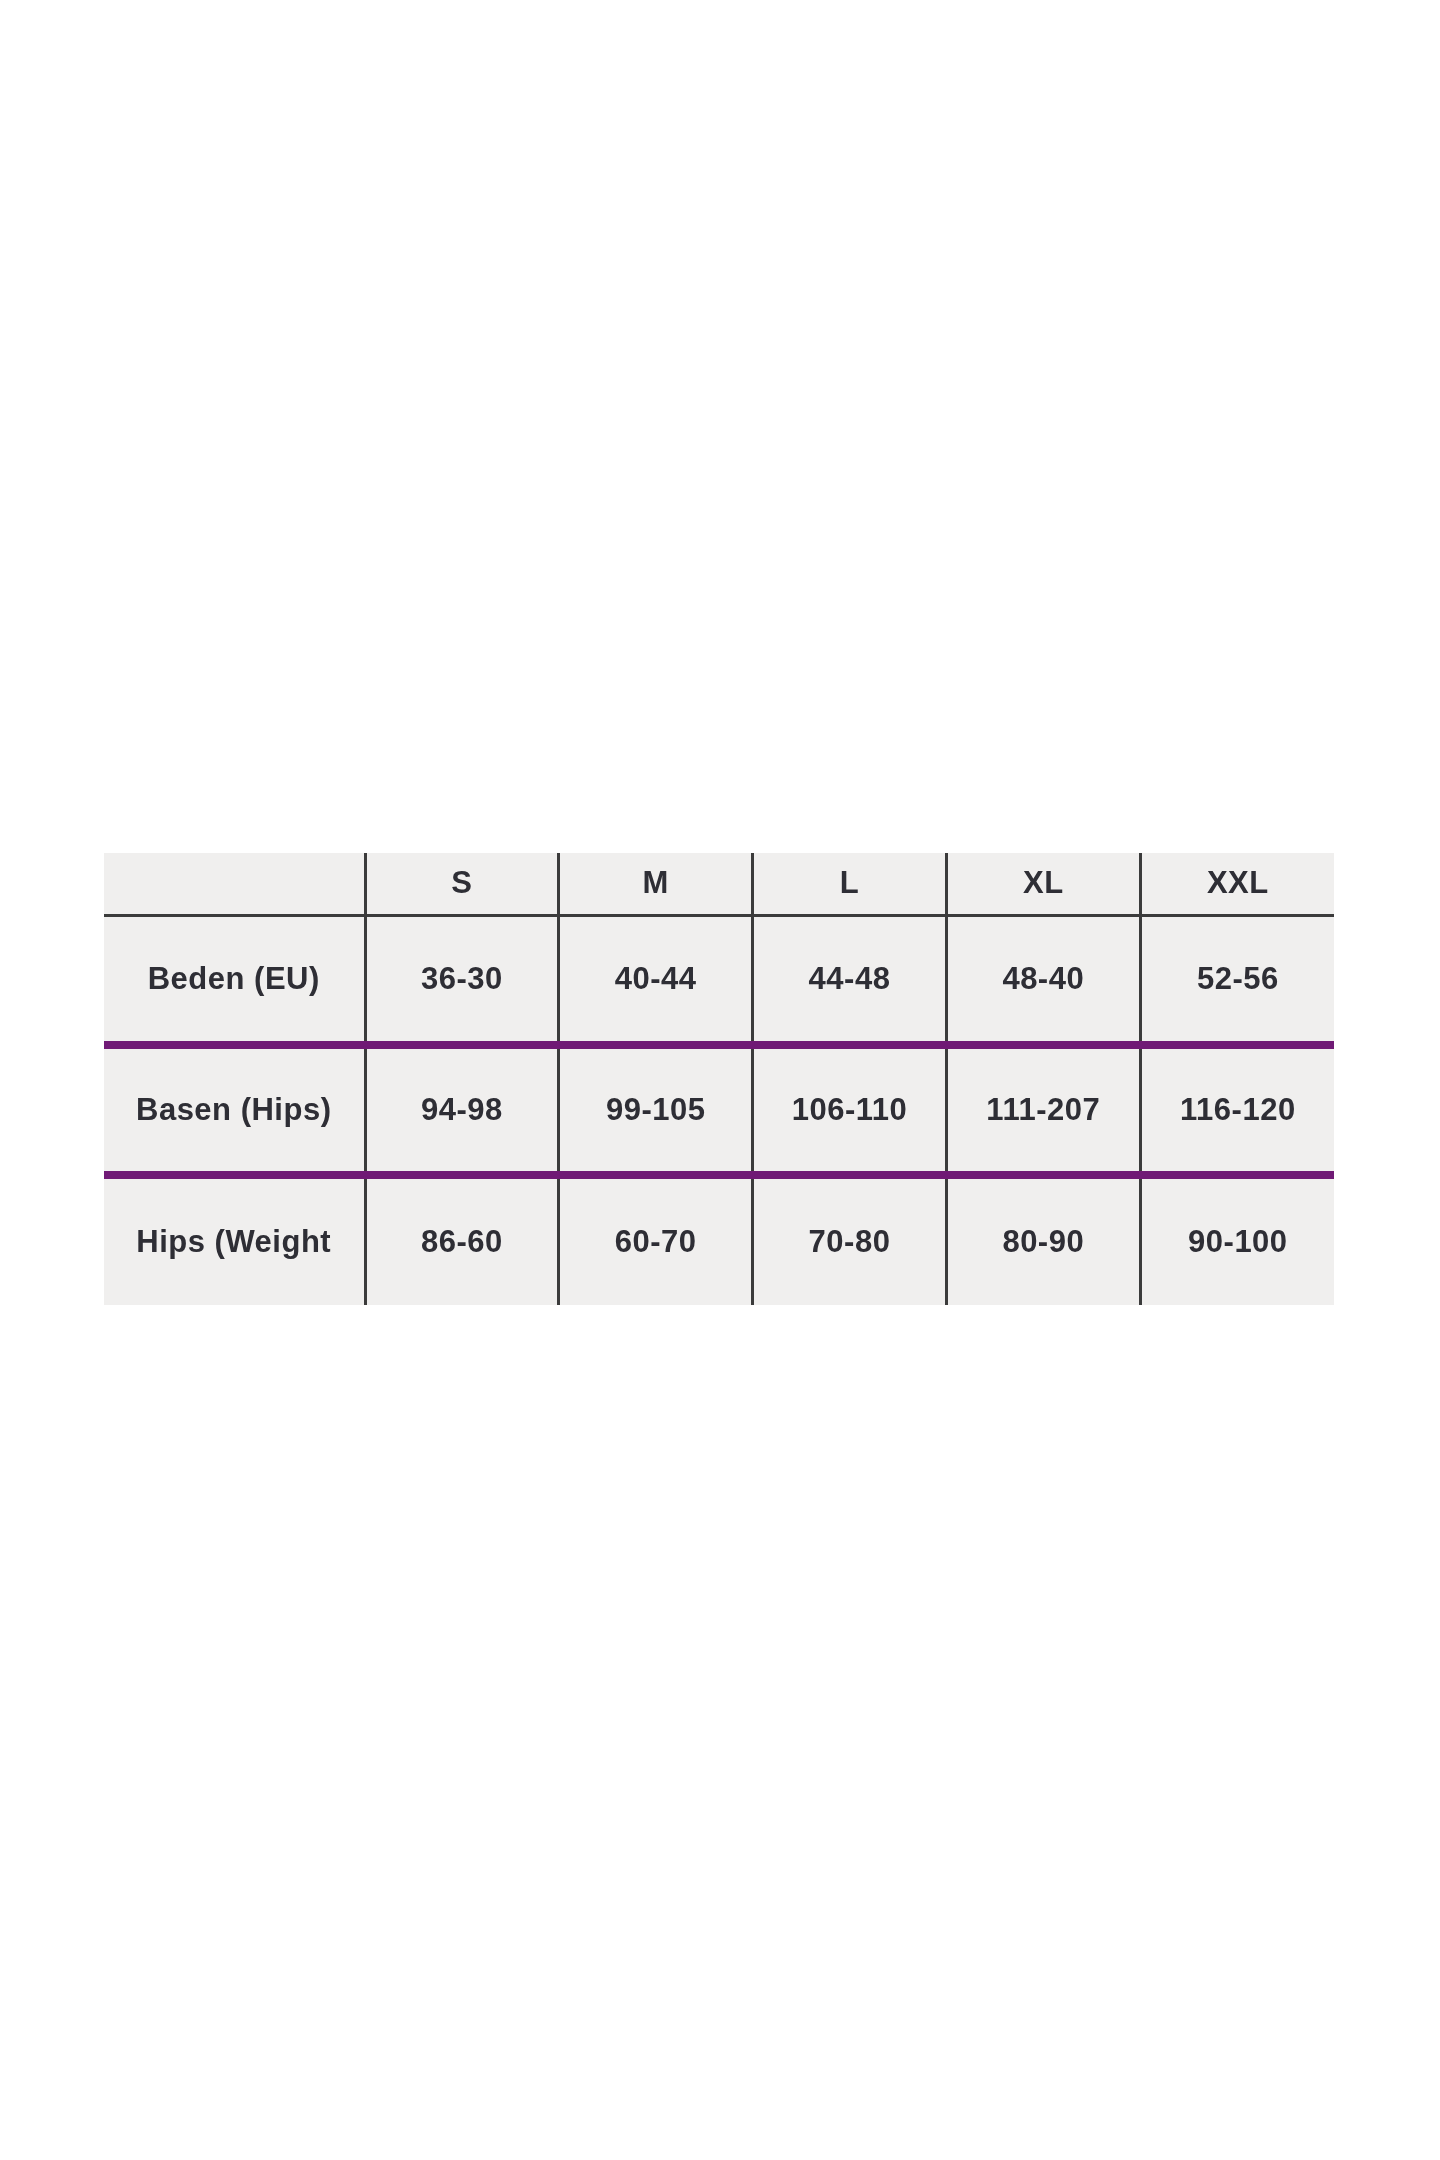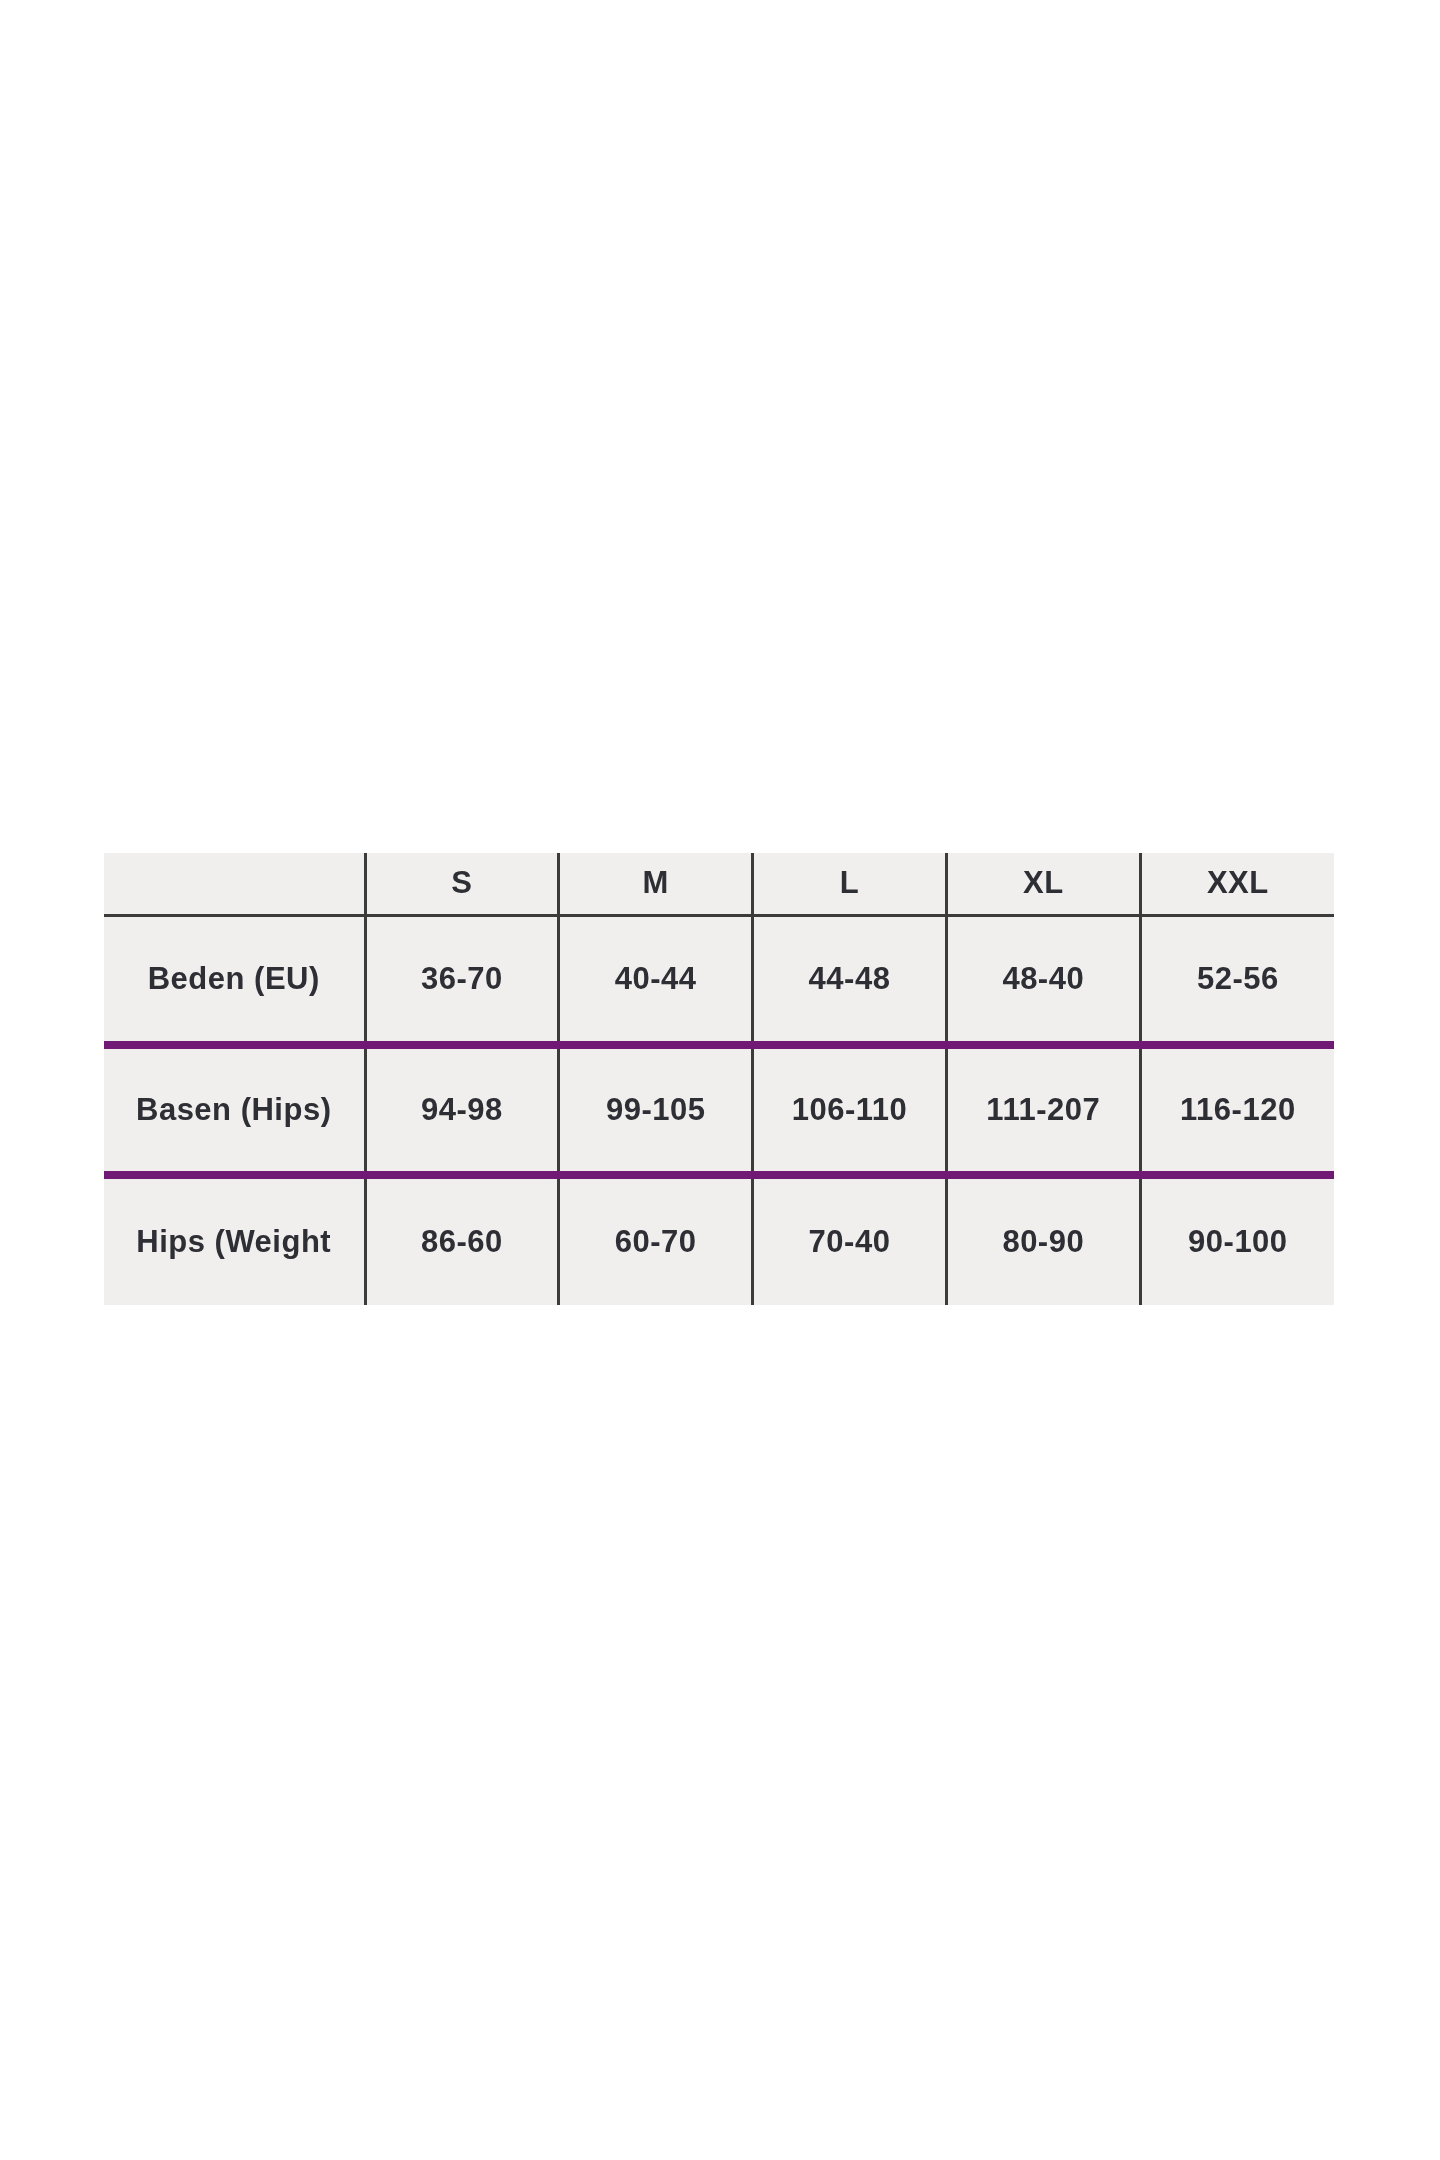--- a/index.html
+++ b/index.html
@@ -60,36 +60,36 @@
       <th>S</th>
       <th>M</th>
       <th>L</th>
       <th>XL</th>
       <th>XXL</th>
     </tr>
   </thead>
   <tbody>
     <tr>
       <td>Beden (EU)</td>
-      <td>36-70</td>
+      <td>36-30</td>
       <td>40-44</td>
       <td>44-48</td>
       <td>48-40</td>
       <td>52-56</td>
     </tr>
     <tr>
       <td>Basen (Hips)</td>
       <td>94-98</td>
       <td>99-105</td>
       <td>106-110</td>
       <td>111-207</td>
       <td>116-120</td>
     </tr>
     <tr>
       <td>Hips (Weight</td>
       <td>86-60</td>
       <td>60-70</td>
-      <td>70-40</td>
+      <td>70-80</td>
       <td>80-90</td>
       <td>90-100</td>
     </tr>
   </tbody>
 </table>
 
 </body></html>

